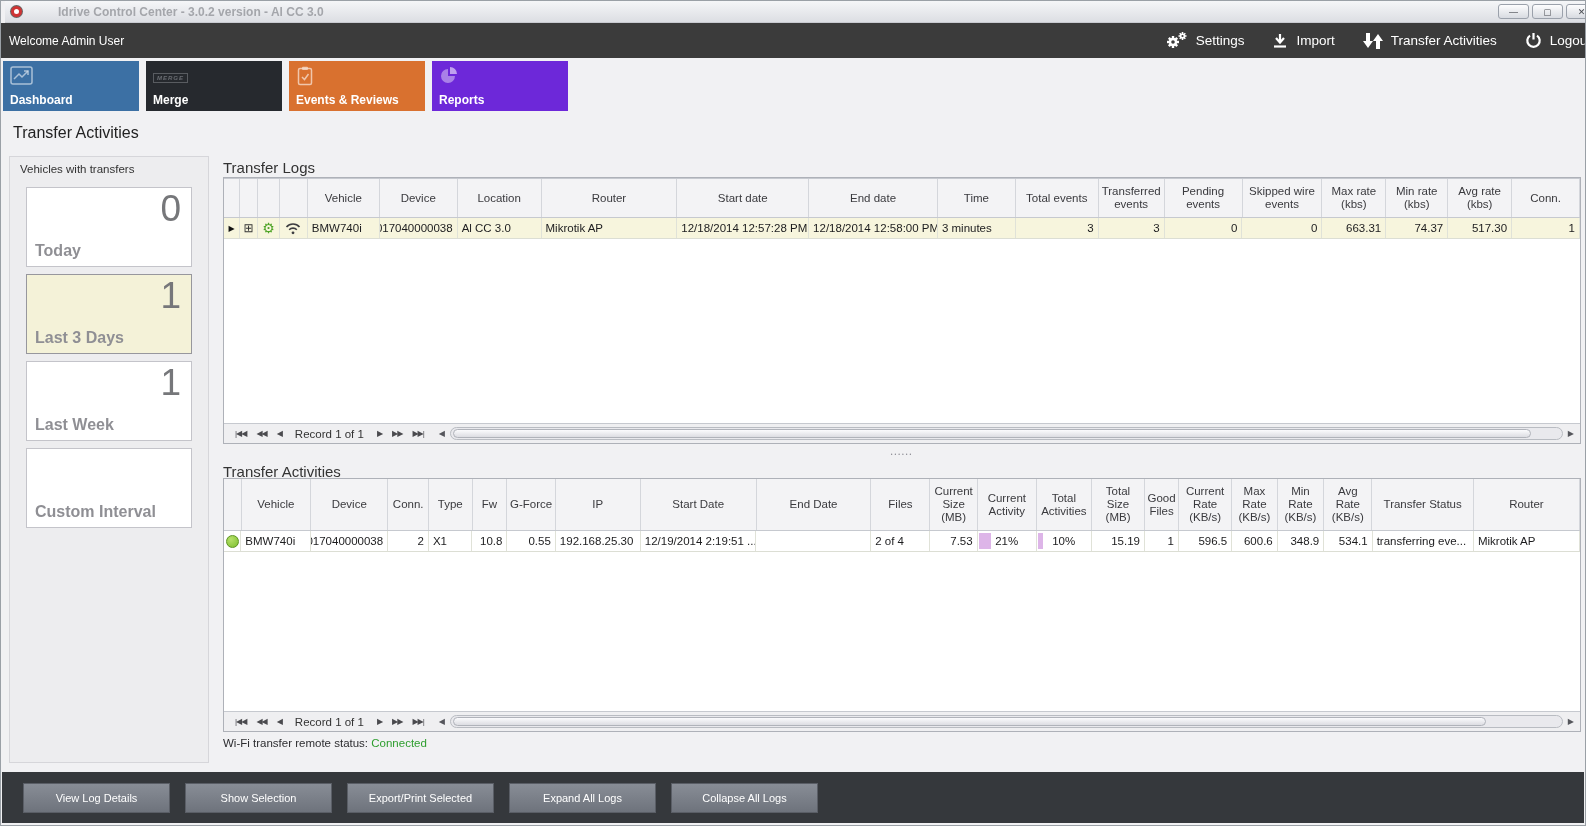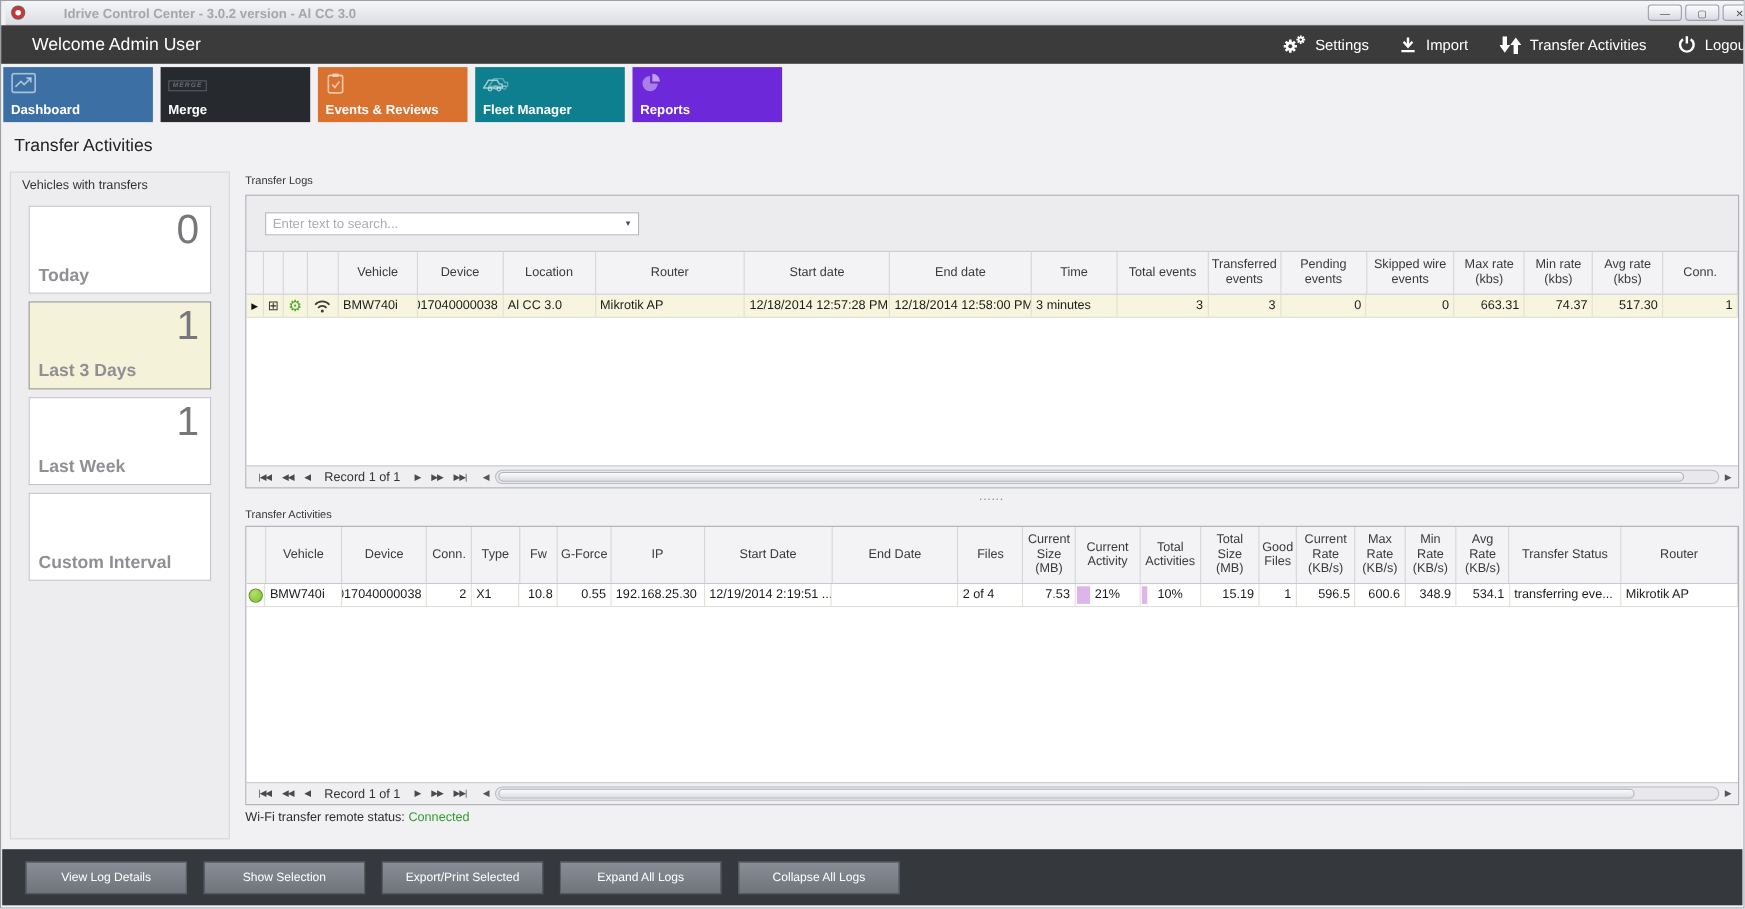--- a/index.html
+++ b/index.html
@@ -14,21 +14,21 @@
     box-shadow:0 0 0 1px #666, inset 0 0 0 1px #fff; background:#fff; }
   .title-text { margin-left:8px; color:#a4a6ab; font-weight:bold; font-size:12px; white-space:nowrap; }
   .win-controls { position:absolute; right:-8px; top:3px; display:flex; gap:3px; }
   .win-btn { width:31px; height:15px; border:1px solid #9ba1ab; border-radius:3px;
     background:linear-gradient(#fdfdfe,#d8dbe1); color:#4a4d53; font-size:9px;
     display:flex; align-items:center; justify-content:center; }
 
   
   .topbar { position:absolute; left:0; top:22px; width:100%; height:35px; background:#3b3b3b;
     color:#fff; display:flex; align-items:center; }
-  .welcome { margin-left:28px; font-size:16px; }
+  .welcome { margin-left:8px; font-size:12px; }
   .actions { margin-left:auto; margin-right:-6px; display:flex; align-items:center; gap:28px; }
   .action { display:flex; align-items:center; gap:8px; font-size:13.5px; white-space:nowrap; cursor:default; }
 
   
   .tiles { position:absolute; left:2px; top:60px; display:flex; gap:7px; }
   .tile { width:136px; height:50px; position:relative; color:#fff; cursor:default; }
   .tile-label { position:absolute; left:7px; bottom:4px; font-weight:bold; font-size:12px; white-space:nowrap; }
   .tile-icon { position:absolute; left:7px; top:5px; opacity:.75; }
   .merge-badge { display:inline-block; border:1px solid #6a6d73; color:#81848a; font-size:6px;
     font-style:italic; padding:1px 3px; letter-spacing:1px; font-weight:bold; }
@@ -40,21 +40,21 @@
     background:#ededef; border:1px solid #d6d6da; }
   .sidebar-title { margin:6px 0 12px 10px; font-size:11.5px; color:#333; }
   .cards { display:flex; flex-direction:column; gap:7px; align-items:center; }
   .card { width:166px; height:80px; background:#fff; border:1px solid #c4c4ca; position:relative; cursor:default; }
   .card.selected { background:#f4f2d8; border-color:#97979d; }
   .card-value { position:absolute; top:0px; right:10px; font-size:37px; color:#76777a; }
   .card-label { position:absolute; left:8px; bottom:6px; font-size:16px; font-weight:bold; color:#8f8f94; }
 
   
   .main { position:absolute; left:215px; top:155px; width:1371px; height:607px; }
-  .panel-title { position:absolute; left:7px; font-size:10px; color:#333; }
+  .panel-title { position:absolute; left:7px; font-size:15px; color:#333; }
   .group { position:absolute; left:7px; width:1358px; border:1px solid #aeb1b8; background:#ececef;
     display:flex; flex-direction:column; overflow:hidden; }
   .logs-group { top:21px; height:267px; }
   .acts-group { top:322px; height:254px; }
 
   .search-row { height:50px; display:flex; align-items:center; padding-left:17px; flex:0 0 auto; }
   .combo { width:340px; height:21px; background:#fff; border:1px solid #b4b7bd; display:flex; align-items:center; }
   .combo input { flex:1; border:0; outline:0; font-size:12px; color:#444; padding:0 6px; background:transparent;
     font-family:"Liberation Sans", sans-serif; }
   .combo input::placeholder { color:#aaacb2; }
@@ -198,37 +198,20 @@
     <div class="tile" style="background:#d9712f">
       <span class="tile-icon">
         <svg width="18" height="20" viewBox="0 0 18 20">
           <rect x="2.5" y="2.5" width="13" height="16" rx="1.5" fill="none" stroke="rgba(255,255,255,.8)" stroke-width="1.5"></rect>
           <rect x="6" y="0.8" width="6" height="3.2" rx="1" fill="rgba(255,255,255,.8)"></rect>
           <polyline points="6,11 8.5,13.5 12.5,8" fill="none" stroke="rgba(255,255,255,.8)" stroke-width="1.5"></polyline>
         </svg>
       </span>
       <span class="tile-label">Events &amp; Reviews</span>
     </div>
-    <div class="tile" style="background:#0e7f8e">
-      <span class="tile-icon">
-        <svg width="28" height="18" viewBox="0 0 28 18">
-          <g fill="none" stroke="rgba(255,255,255,.45)" stroke-width="1.3">
-            <path d="M8 9 l2 -3.5 h8 l2 3.5 h2.5 v3.5 h-17 z"></path>
-            <circle cx="11.5" cy="13.5" r="1.6"></circle>
-              <circle cx="19.5" cy="13.5" r="1.6"></circle>
-          </g>
-          <g fill="none" stroke="rgba(255,255,255,.8)" stroke-width="1.3">
-            <path d="M3 10.5 l2 -3.5 h8 l2 3.5 h2.5 v3.5 h-17 z"></path>
-            <circle cx="6.5" cy="15" r="1.6"></circle>
-              <circle cx="14.5" cy="15" r="1.6"></circle>
-          </g>
-        </svg>
-      </span>
-      <span class="tile-label">Fleet Manager</span>
-    </div>
     <div class="tile" style="background:#6d28d9">
       <span class="tile-icon">
         <svg width="20" height="20" viewBox="0 0 20 20">
           <path d="M9 3 A7 7 0 1 0 16 10 L9 10 Z" fill="rgba(255,255,255,.55)"></path>
           <path d="M11 8 L11 1 A7 7 0 0 1 18 8 Z" fill="rgba(255,255,255,.75)"></path>
         </svg>
       </span>
       <span class="tile-label">Reports</span>
     </div>
   </div>
@@ -255,26 +238,20 @@
         <span class="card-label">Custom Interval</span>
       </div>
     </div>
   </div>
 
   <div class="main">
 
     <div class="panel-title" style="top:3px">Transfer Logs</div>
 
     <div class="group logs-group">
-      <div class="search-row">
-        <div class="combo">
-          <input placeholder="Enter text to search..." style="">
-          <span class="combo-btn">▼</span>
-        </div>
-      </div>
 
       <div class="grid-header">
         <div class="hc" style="width:16px"></div>
         <div class="hc" style="width:18px"></div>
         <div class="hc" style="width:22px"></div>
         <div class="hc" style="width:28px"></div>
         <div class="hc" style="width:72px">Vehicle</div>
         <div class="hc" style="width:78px">Device</div>
         <div class="hc" style="width:84px">Location</div>
         <div class="hc" style="width:136px">Router</div>

